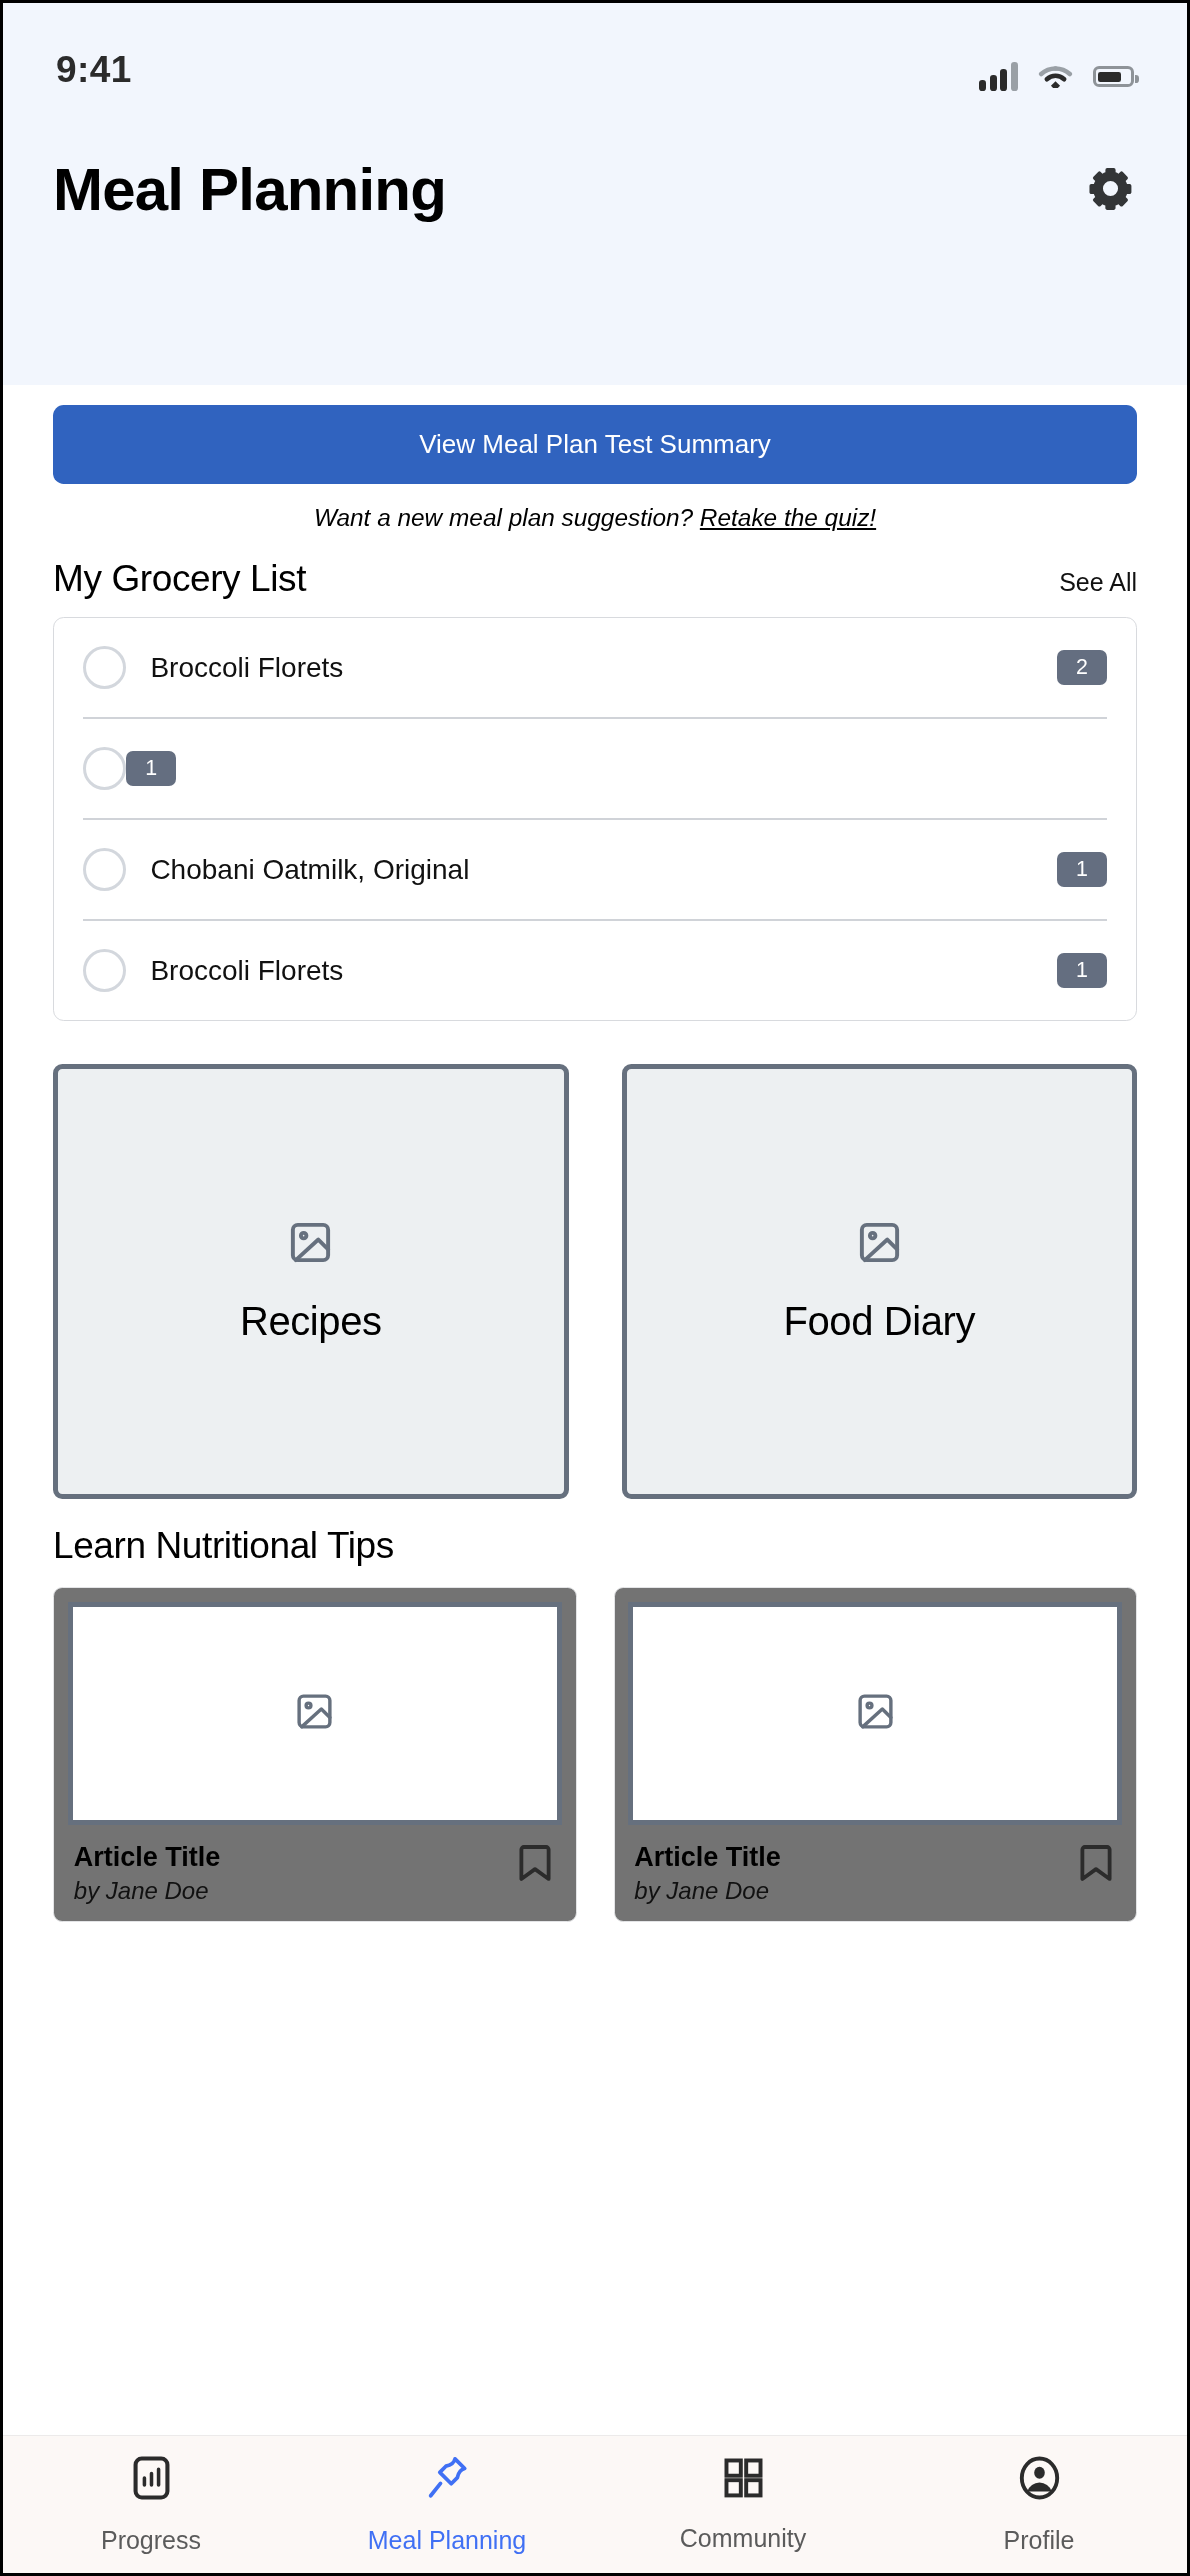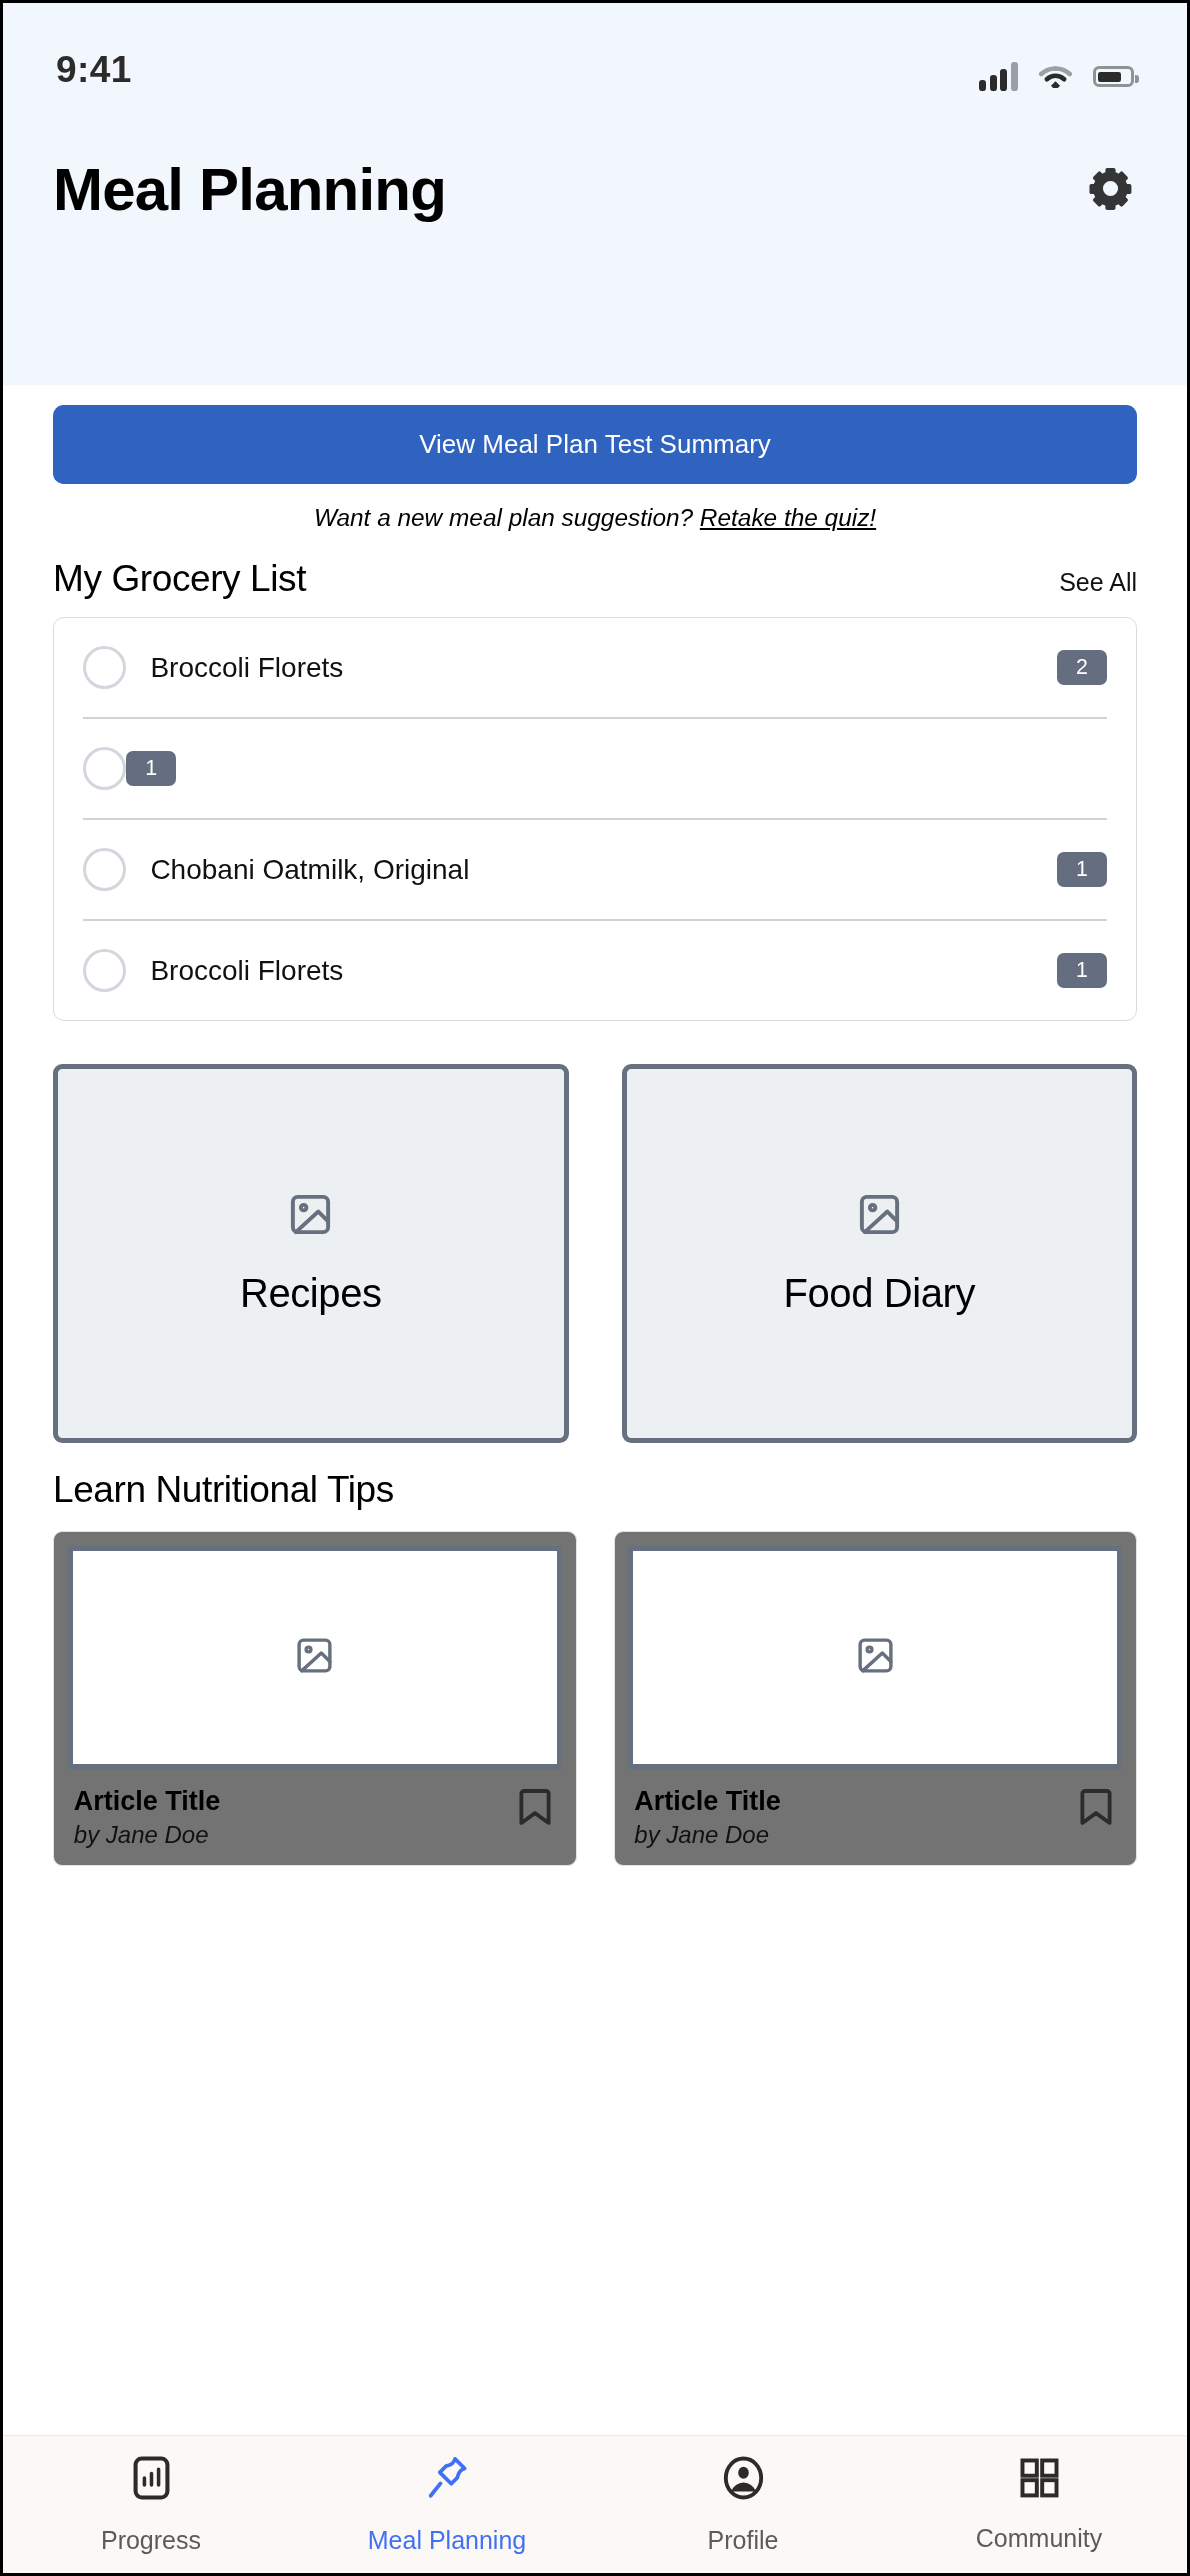--- a/index.html
+++ b/index.html
@@ -216,21 +216,21 @@
   }
 
   
   .tiles {
     margin-top: 43px;
     display: flex;
     gap: 53px;
   }
   .tile {
     flex: 1 1 0;
-    height: 379px;
+    height: 435px;
     background: #edf0f2;
     border: 5.3px solid #66707e;
     border-radius: 9.2px;
     display: flex;
     flex-direction: column;
     align-items: center;
     justify-content: center;
     cursor: pointer;
     box-sizing: border-box;
   }
@@ -490,36 +490,36 @@
         <svg width="43" height="47" viewBox="0 0 24 26" fill="none" stroke="#4070f4" stroke-width="2.1" stroke-linecap="round" stroke-linejoin="round">
           <path d="M16.2 2.6l5.4 5.4c-2.5.6-3.6 2.5-4.1 5.1l-3.4 3.4-6.4-6.4 3.4-3.4c2.6-.5 4.5-1.6 5.1-4.1z"></path>
           <path d="M8.1 16.3L2.6 23.2"></path>
         </svg>
       </span>
       <span class="tab-label">Meal Planning</span>
     </div>
 
     <div class="tab">
       <span>
-        <svg width="43" height="46" viewBox="0 0 24 26" fill="none">
-          <ellipse cx="12" cy="13" rx="10" ry="11" stroke="#2b2b2b" stroke-width="2.2" fill="none"></ellipse>
-          <ellipse cx="12" cy="10" rx="3" ry="3.4" fill="#2b2b2b"></ellipse>
-          <path d="M5.1 20.6A7.4 7.4 0 0 1 12 15.6a7.4 7.4 0 0 1 6.9 5" fill="#2b2b2b"></path>
-        </svg>
-      </span>
-      <span class="tab-label">Profile</span>
-    </div>
-
-    <div class="tab">
-      <span>
         <svg width="43" height="43" viewBox="0 0 24 24" fill="none" stroke="#2b2b2b" stroke-width="2.2">
           <rect x="2.5" y="2.5" width="8" height="8.5"></rect>
           <rect x="13.5" y="2.5" width="8" height="8.5"></rect>
           <rect x="2.5" y="13.5" width="8" height="8.5"></rect>
           <rect x="13.5" y="13.5" width="8" height="8.5"></rect>
         </svg>
       </span>
       <span class="tab-label">Community</span>
     </div>
+
+    <div class="tab">
+      <span>
+        <svg width="43" height="46" viewBox="0 0 24 26" fill="none">
+          <ellipse cx="12" cy="13" rx="10" ry="11" stroke="#2b2b2b" stroke-width="2.2" fill="none"></ellipse>
+          <ellipse cx="12" cy="10" rx="3" ry="3.4" fill="#2b2b2b"></ellipse>
+          <path d="M5.1 20.6A7.4 7.4 0 0 1 12 15.6a7.4 7.4 0 0 1 6.9 5" fill="#2b2b2b"></path>
+        </svg>
+      </span>
+      <span class="tab-label">Profile</span>
+    </div>
   </div>
 
 </div>
 
 
 </body></html>

